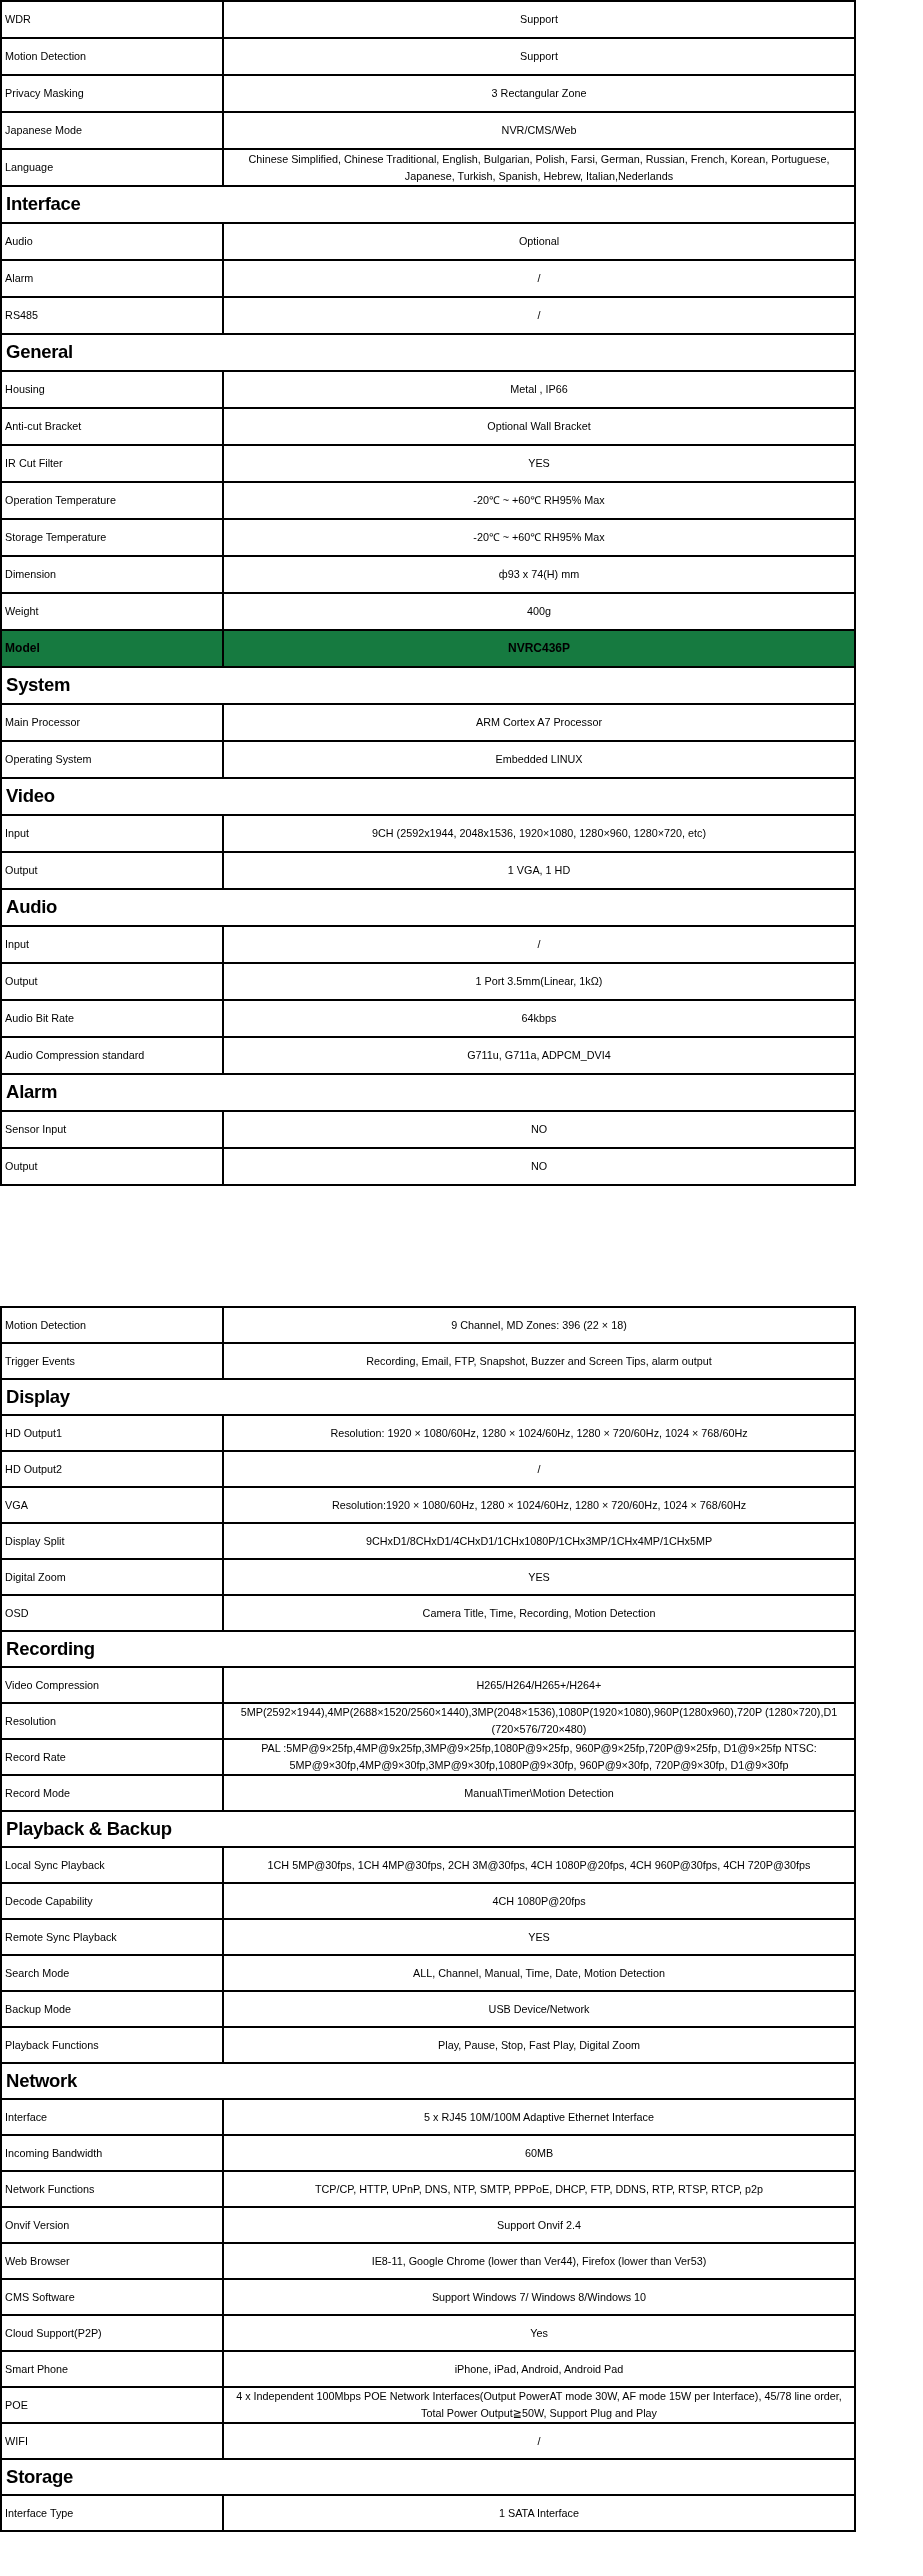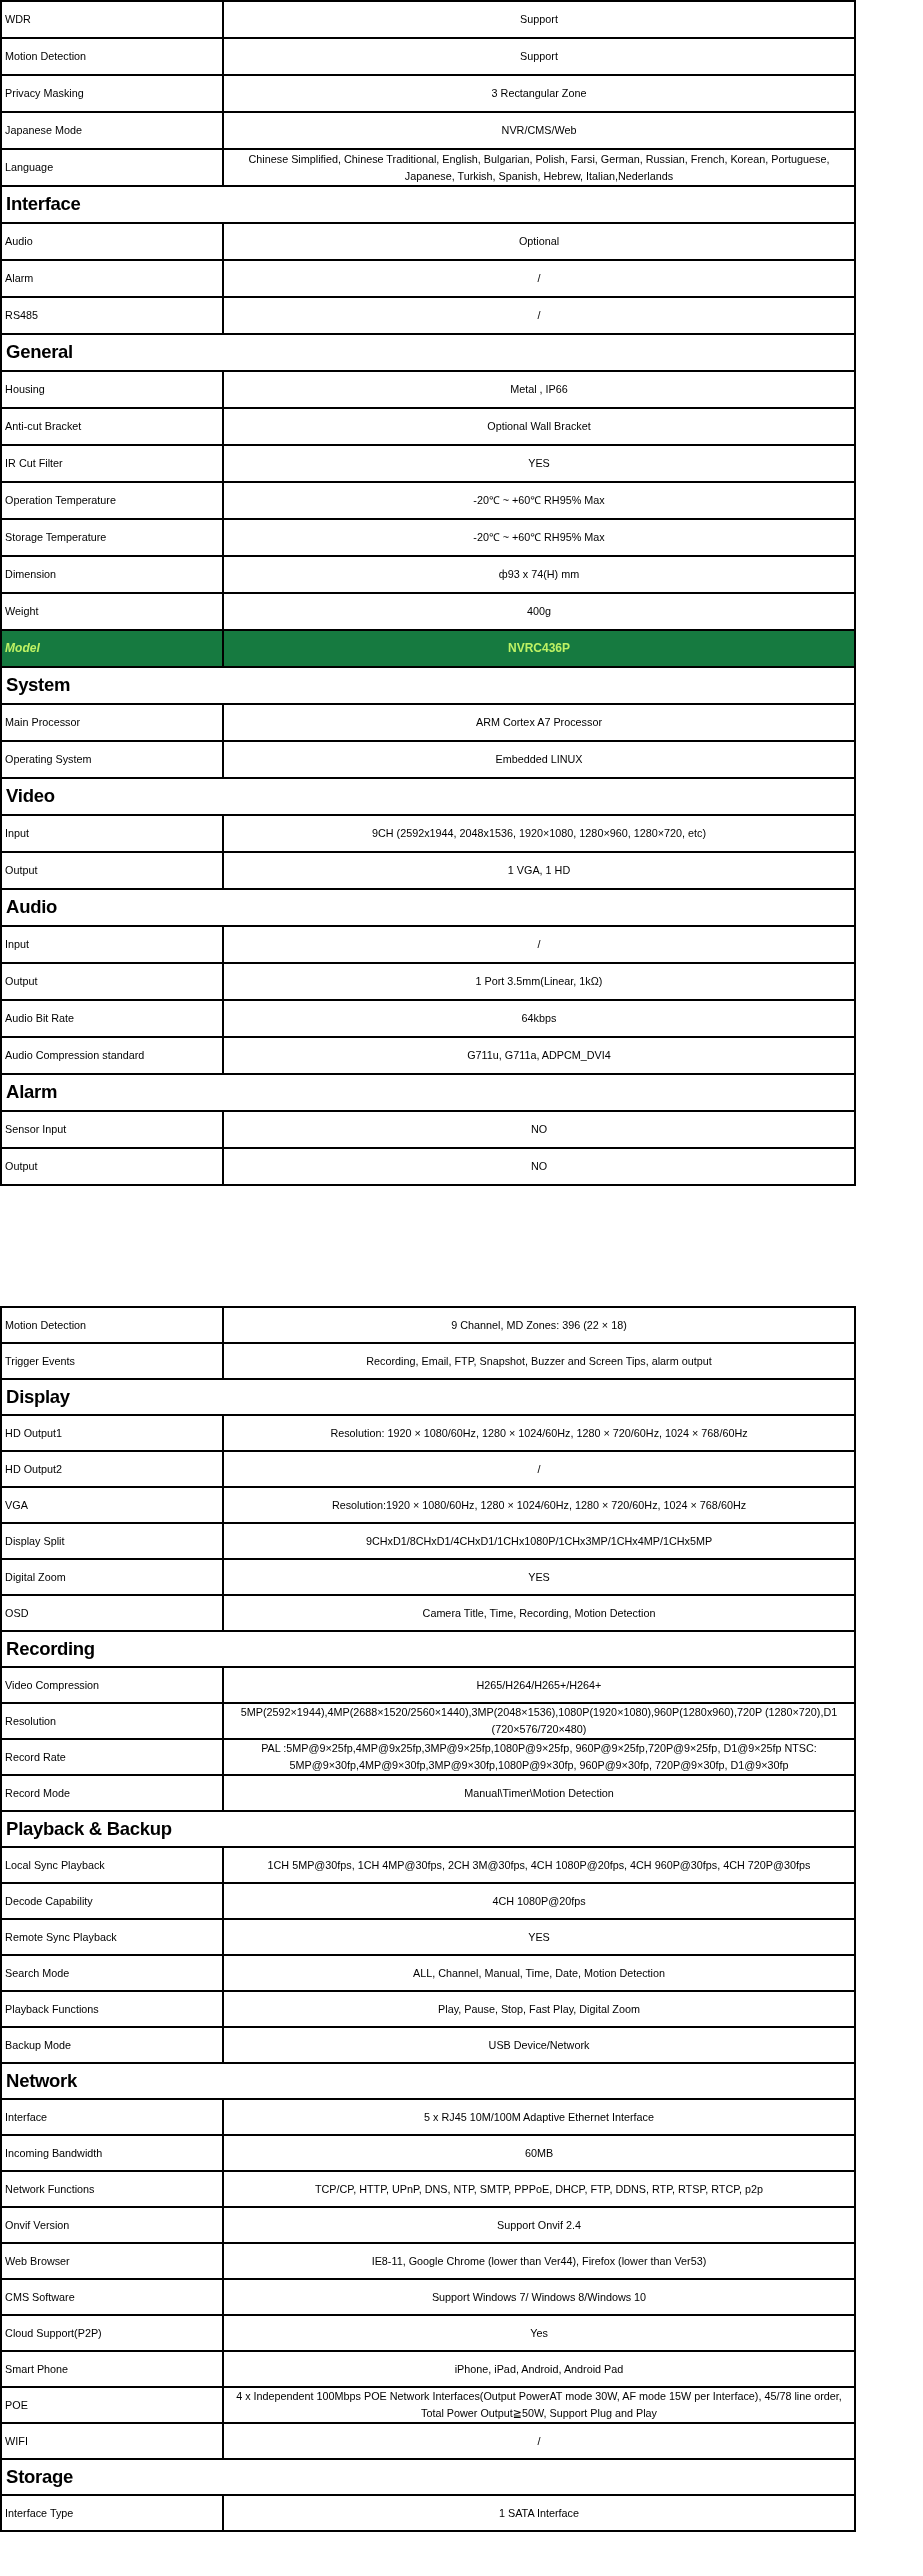--- a/index.html
+++ b/index.html
@@ -97,22 +97,22 @@
       </tr>
       <tr class="row">
         <td class="label">Dimension</td>
         <td class="value">ф93 x 74(H) mm</td>
       </tr>
       <tr class="row">
         <td class="label">Weight</td>
         <td class="value">400g</td>
       </tr>
       <tr class="model">
-        <td class="label" style="background: rgb(22, 122, 64); color: #bef264; font-style: italic;">Model</td>
-        <td class="value" style="background: rgb(22, 122, 64); color: #bef264;">NVRC436P</td>
+        <td class="label" style="background: rgb(22, 122, 64); color: #000000;">Model</td>
+        <td class="value" style="background: rgb(22, 122, 64); color: #000000;">NVRC436P</td>
       </tr>
       <tr class="section">
         <td colspan="2">System</td>
       </tr>
       <tr class="row">
         <td class="label">Main Processor</td>
         <td class="value">ARM Cortex A7 Processor</td>
       </tr>
       <tr class="row">
         <td class="label">Operating System</td>
@@ -235,26 +235,26 @@
       </tr>
       <tr class="row">
         <td class="label">Remote Sync Playback</td>
         <td class="value">YES</td>
       </tr>
       <tr class="row">
         <td class="label">Search Mode</td>
         <td class="value">ALL, Channel, Manual, Time, Date, Motion Detection</td>
       </tr>
       <tr class="row">
+        <td class="label">Backup Mode</td>
+        <td class="value">USB Device/Network</td>
+      </tr>
+      <tr class="row">
         <td class="label">Playback Functions</td>
         <td class="value">Play, Pause, Stop,  Fast Play, Digital Zoom</td>
-      </tr>
-      <tr class="row">
-        <td class="label">Backup Mode</td>
-        <td class="value">USB Device/Network</td>
       </tr>
       <tr class="section">
         <td colspan="2">Network</td>
       </tr>
       <tr class="row">
         <td class="label">Interface</td>
         <td class="value">5 x RJ45 10M/100M Adaptive Ethernet Interface</td>
       </tr>
       <tr class="row">
         <td class="label">Incoming Bandwidth</td>

